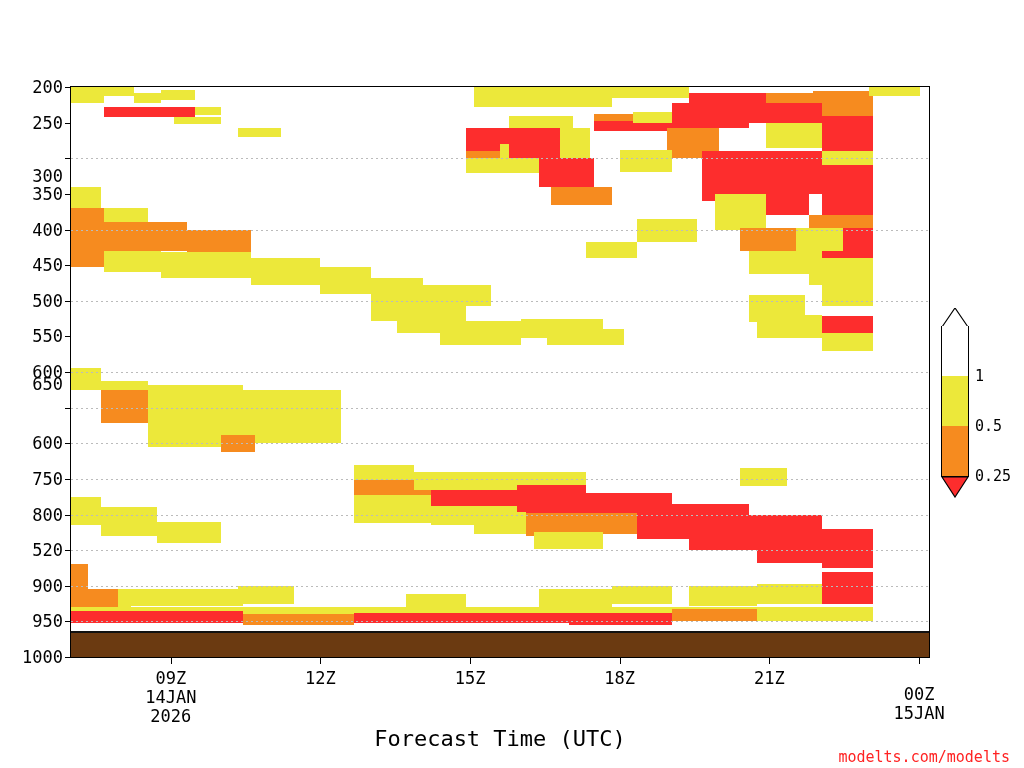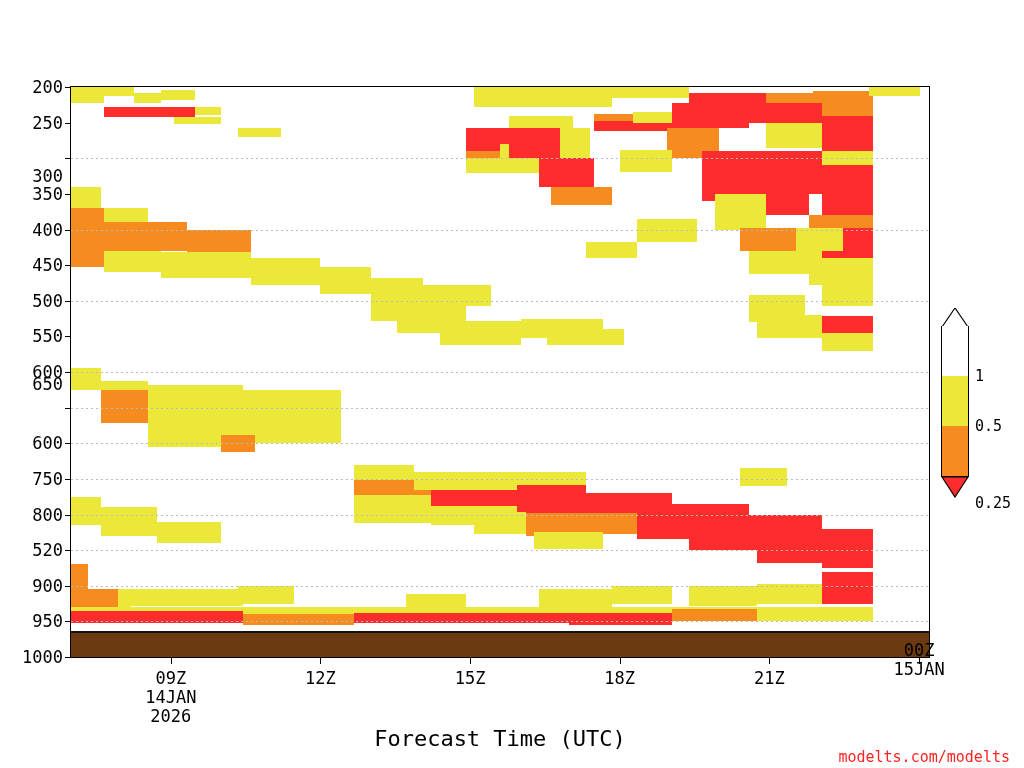--- a/index.html
+++ b/index.html
@@ -219,37 +219,37 @@
       <div class="xtick" style="left: 170.785px; top: 669px;">09Z<br>14JAN<br>2026</div>
       <div class="xtickmark" style="left: 320.421px; top: 657px; height: 7px;"></div>
       <div class="xtick" style="left: 320.421px; top: 669px;">12Z</div>
       <div class="xtickmark" style="left: 470.056px; top: 657px; height: 7px;"></div>
       <div class="xtick" style="left: 470.056px; top: 669px;">15Z</div>
       <div class="xtickmark" style="left: 619.691px; top: 657px; height: 7px;"></div>
       <div class="xtick" style="left: 619.691px; top: 669px;">18Z</div>
       <div class="xtickmark" style="left: 769.412px; top: 657px; height: 7px;"></div>
       <div class="xtick" style="left: 769.412px; top: 669px;">21Z</div>
       <div class="xtickmark" style="left: 919.047px; top: 657px; height: 7px;"></div>
-      <div class="xtick" style="left: 919.047px; top: 641px;">00Z<br>15JAN</div>
+      <div class="xtick" style="left: 919.047px; top: 685px;">00Z<br>15JAN</div>
     </div>
 
   <div class="xlabel">Forecast Time (UTC)</div>
 
   <div class="cbar" id="cbar">
       <div class="cbar-tip" style="top: 0px; height: 20px; background: transparent;"><svg width="28" height="20">
           <polygon points="14,0 27,19 1,19" fill="#ffffff" stroke="#000" stroke-width="1.2"></polygon>
         </svg></div>
       <div class="cbar-seg" style="top: 18px; height: 50px; background: rgb(255, 255, 255);"></div>
       <div style="position: absolute; left: 0px; width: 28px; height: 1px; background: rgb(0, 0, 0); top: 68px;"></div>
       <div class="cbar-seg" style="top: 68px; height: 50px; background: rgb(236, 232, 58);"></div>
       <div style="position: absolute; left: 0px; width: 28px; height: 1px; background: rgb(0, 0, 0); top: 118px;"></div>
       <div class="cbar-seg" style="top: 118px; height: 50px; background: rgb(246, 139, 31);"></div>
       <div style="position: absolute; left: 0px; width: 28px; height: 1px; background: rgb(0, 0, 0); top: 168px;"></div>
       <div class="cbar-tip" style="top: 168px; height: 22px;"><svg width="28" height="22">
           <polygon points="1,1 27,1 14,21" fill="#fd2d2d" stroke="#000" stroke-width="1.2"></polygon>
         </svg></div>
       <div class="cbar-lab" style="top: 68px;">1</div>
       <div class="cbar-lab" style="top: 118px;">0.5</div>
-      <div class="cbar-lab" style="top: 168px; margin-top: 27px;">0.25</div>
+      <div class="cbar-lab" style="top: 168px;">0.25</div>
     </div>
 
   <div class="credit">modelts.com/modelts</div>
 </div>
 
 </body></html>

